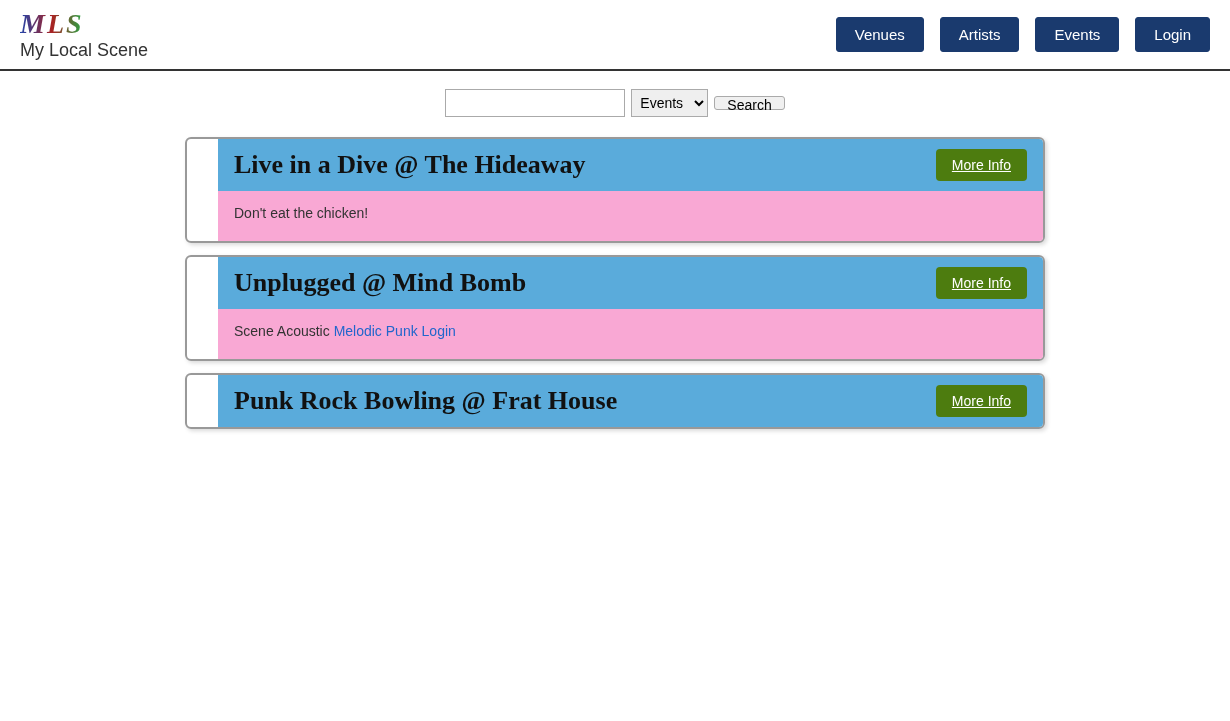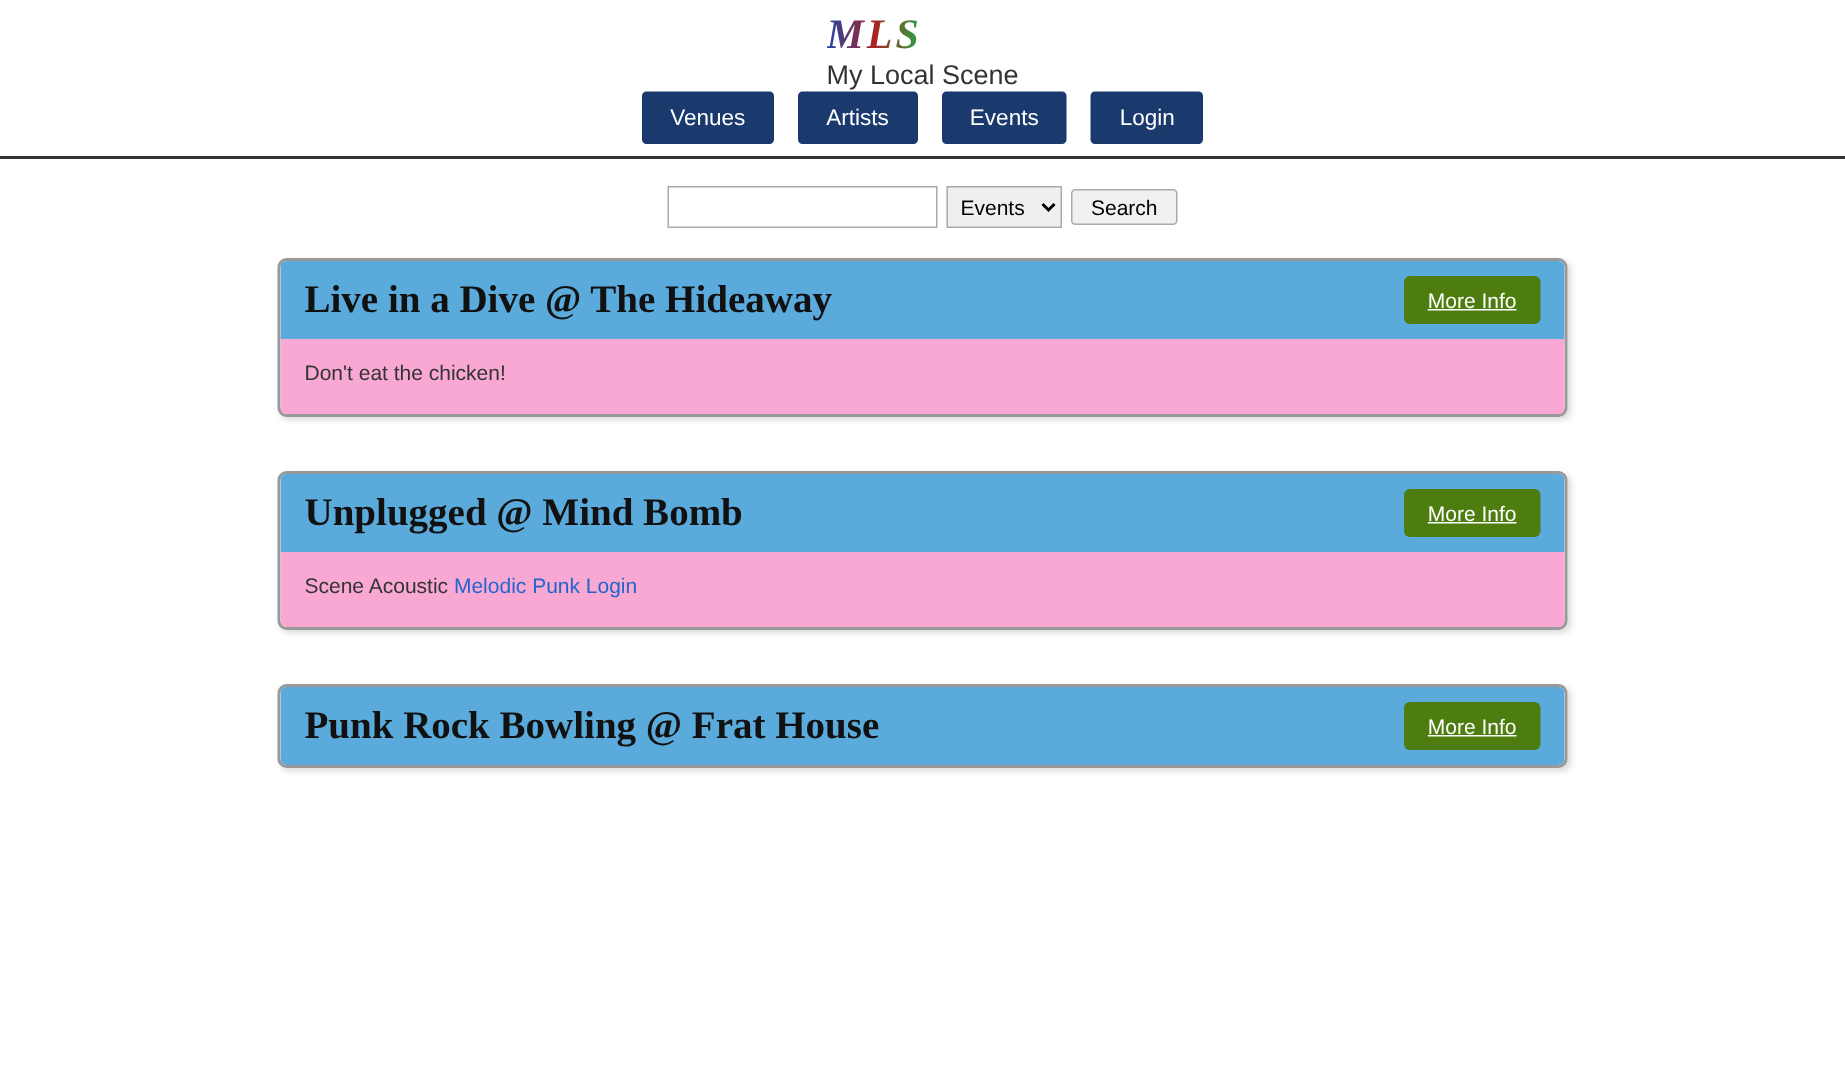--- a/index.html
+++ b/index.html
@@ -6,21 +6,20 @@
     body { font-family: Arial, sans-serif; background: #fff; min-width: 1230px; }
 
     
     #top-bar {
       display: flex;
       align-items: center;
       justify-content: space-between;
       padding: 8px 20px;
       border-bottom: 2px solid #333;
       background: #fff;
-      flex-direction: column;
     }
 
     #logo-area {
       display: flex;
       flex-direction: column;
       align-items: flex-start;
     }
 
     #logo-text {
       font-size: 28px;
@@ -75,42 +74,43 @@
     }
 
     #search-select {
       height: 28px;
       border: 1px solid #aaa;
       font-size: 14px;
       padding: 0 4px;
     }
 
     #search-button {
-      height: 24px;
+      height: 14px;
       padding: 0 12px;
       border: 1px solid #aaa;
       background: #f0f0f0;
       font-size: 14px;
       cursor: pointer;
       border-radius: 3px;
     }
 
     
     #events-list {
       max-width: 900px;
       margin: 10px auto;
       padding: 0 20px;
     }
 
     .event-card {
       border: 2px solid #999;
       border-radius: 6px;
-      margin-bottom: 36px;
+      margin-bottom: 12px;
       overflow: hidden;
       box-shadow: 2px 2px 4px rgba(0,0,0,0.15);
+      padding-left: 31px;
     }
 
     .event-header {
       background: #5aabdb;
       display: flex;
       align-items: center;
       justify-content: space-between;
       padding: 10px 16px;
     }
 

